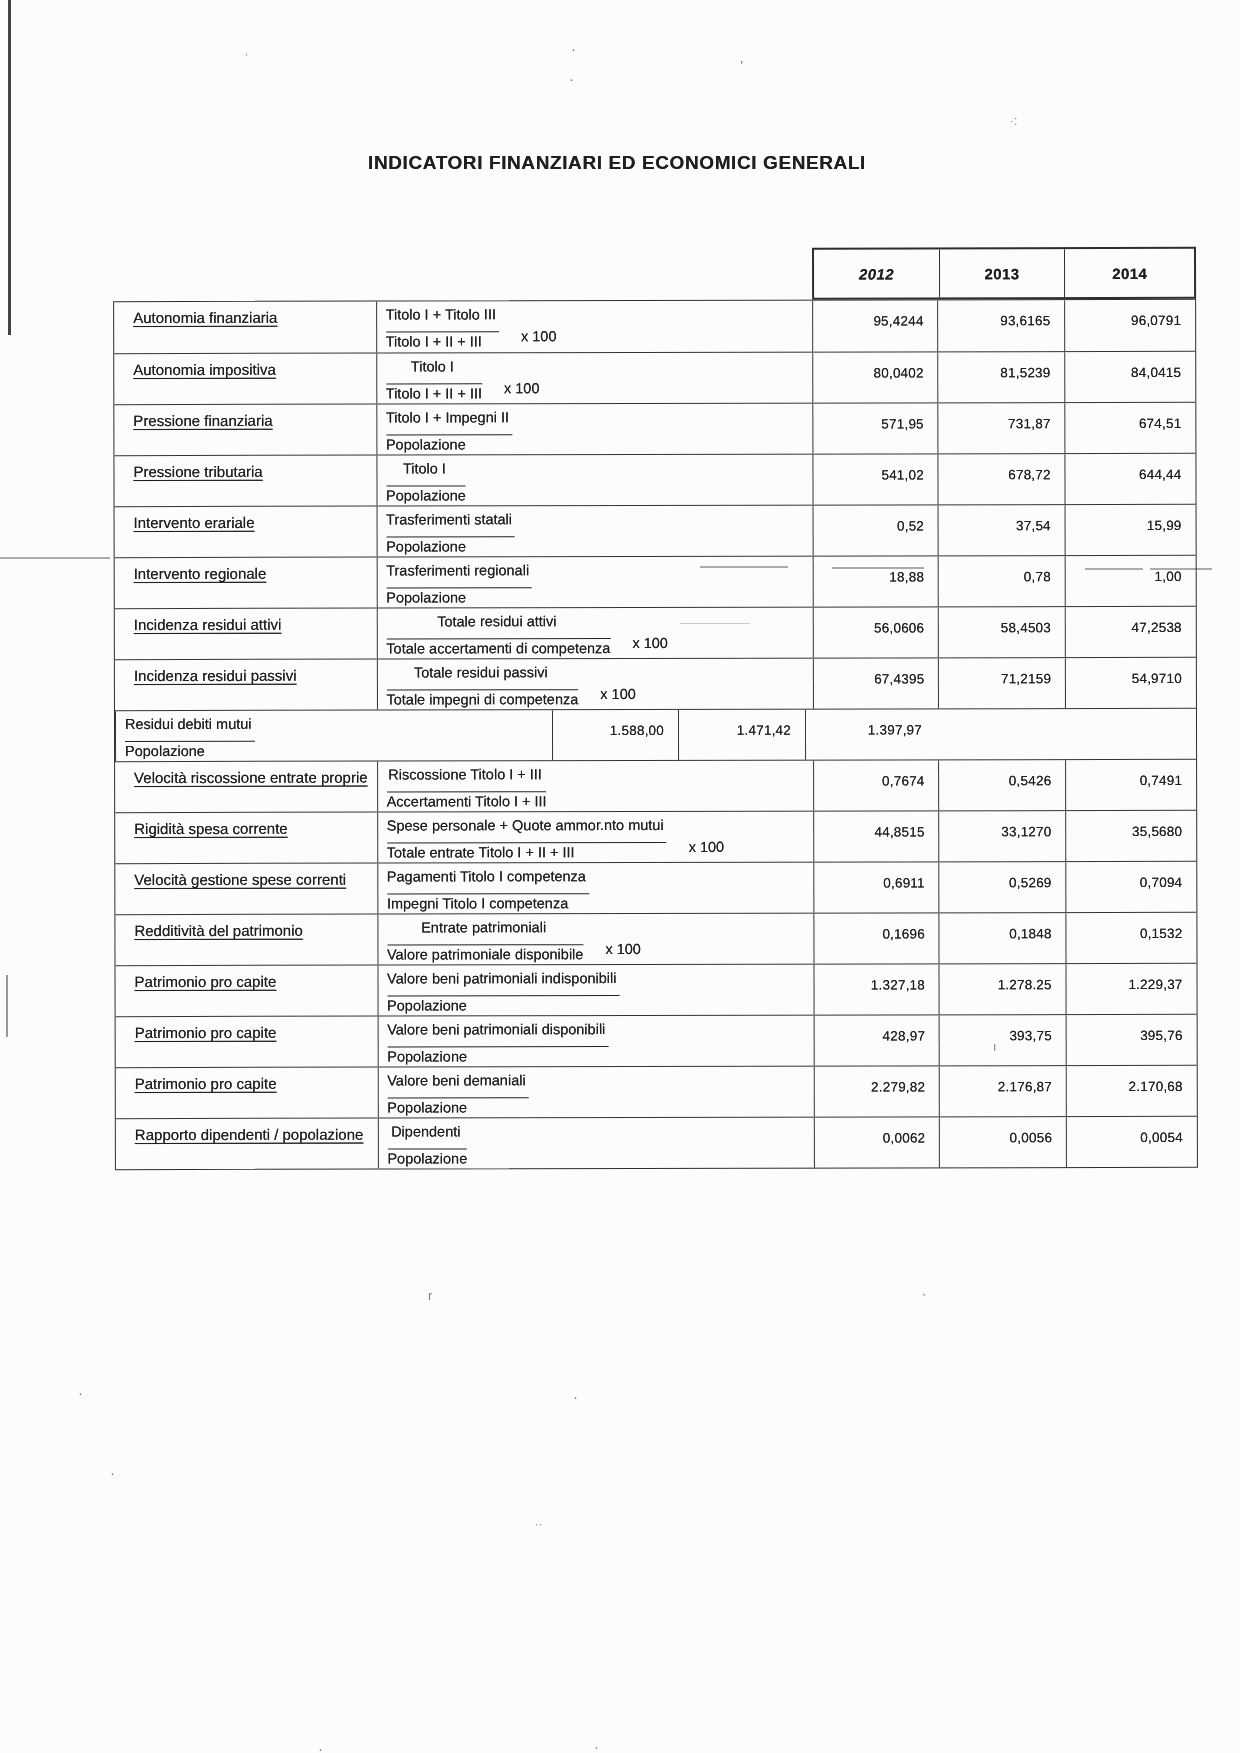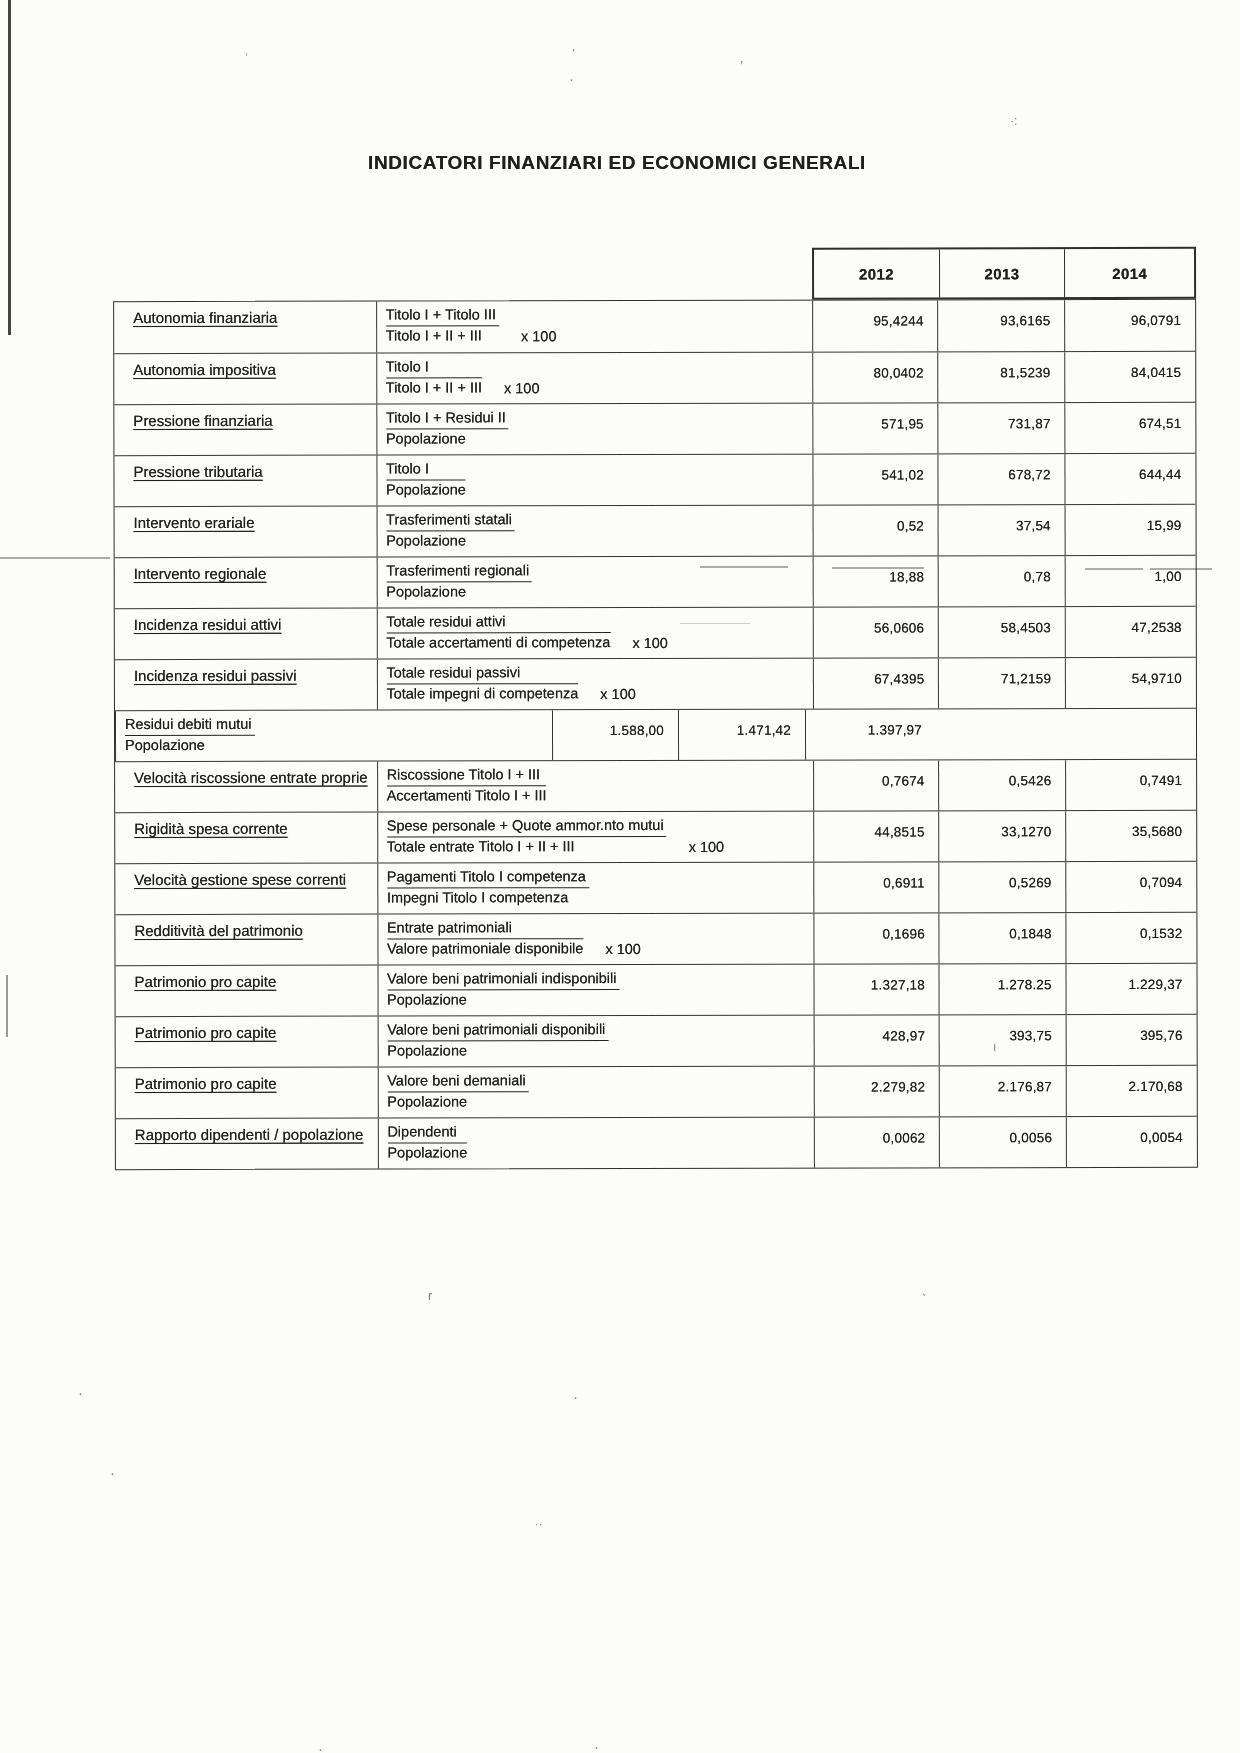--- a/index.html
+++ b/index.html
@@ -15,42 +15,42 @@
   }
   .tbl { position:absolute; left:113px; top:248px; width:1083px; transform:rotate(-0.12deg); }
   .yearhead {
     position:absolute; left:699px; top:0; width:384px; height:52px;
     display:flex; box-sizing:border-box; border:2px solid #2e2e2e;
   }
   .yh-cell {
     box-sizing:border-box; display:flex; align-items:center; justify-content:center;
     font-size:15px; font-weight:bold; letter-spacing:.4px;
   }
-  .yh-cell:nth-child(1){ width:126px; }
+  .yh-cell:nth-child(1){ width:126px;font-style:italic; }
   .yh-cell:nth-child(2){ width:127px; border-left:1.7px solid #2e2e2e; }
   .yh-cell:nth-child(3){ width:131px; border-left:1.7px solid #2e2e2e; }
   .tbody {
     position:absolute; left:0; top:52px; width:1083px;
     box-sizing:border-box; border:1.7px solid #2e2e2e; background:transparent;
   }
   .row { display:flex; height:51px; box-sizing:border-box; }
   .row + .row { border-top:1.5px solid #343434; }
   .c { box-sizing:border-box; overflow:hidden; }
   .c-label {
     width:262px; padding:7px 2px 0 19px; font-size:15px; line-height:1.15;
   }
   .c-label .ul {
     text-decoration:underline; text-underline-offset:3px; text-decoration-thickness:1.3px;
   }
   .c-formula {
     width:437px; border-left:1.6px solid #343434;
     display:flex; align-items:flex-start; padding:5px 0 0 9px; font-size:14.5px; line-height:1.22;
   }
   .frac { display:inline-block; }
-  .frac .num { display:block; border-bottom:1.6px solid #222; padding:0 3px 1px 0; }
+  .frac .num { display:block; border-bottom:1.6px solid #222; padding:0 3px 7px 0;text-align:center; }
   .frac .den { display:block; padding-top:1px; }
   .mult { margin-left:22px; margin-top:22px; white-space:nowrap; }
   .mult:empty { display:none; }
   .c-val {
     border-left:1.6px solid #343434; text-align:right;
     padding:13px 14px 0 0; font-size:13.5px; letter-spacing:.2px;
   }
   .c-v1 { width:126px; } .c-v2 { width:127px; } .c-v3 { width:131px; border-right:none; }
   
   .art { position:absolute; pointer-events:none; }
@@ -95,21 +95,21 @@
         <span class="mult">x 100</span>
       </div>
       <div class="c c-val c-v1 ink">80,0402</div>
       <div class="c c-val c-v2 ink">81,5239</div>
       <div class="c c-val c-v3 ink">84,0415</div>
     </div>
         <div class="row">
       <div class="c c-label ink"><span class="ul">Pressione finanziaria</span></div>
       <div class="c c-formula ink">
         <span class="frac">
-          <span class="num">Titolo I + Residui II</span>
+          <span class="num">Titolo I + Impegni II</span>
           <span class="den">Popolazione</span>
         </span>
 
       </div>
       <div class="c c-val c-v1 ink">571,95</div>
       <div class="c c-val c-v2 ink">731,87</div>
       <div class="c c-val c-v3 ink">674,51</div>
     </div>
         <div class="row">
       <div class="c c-label ink"><span class="ul">Pressione tributaria</span></div>

